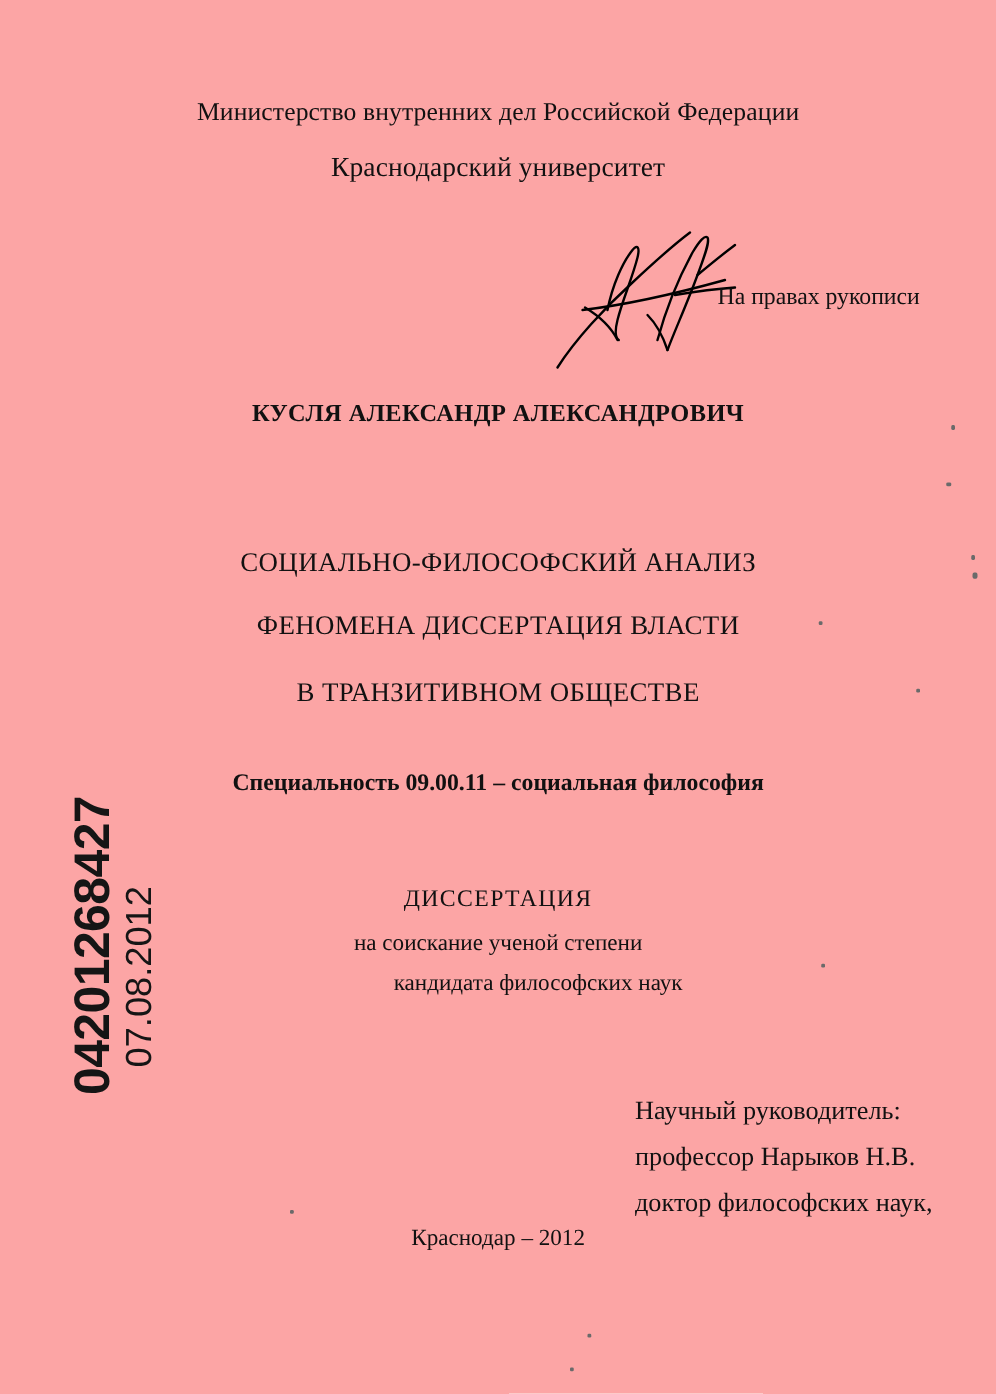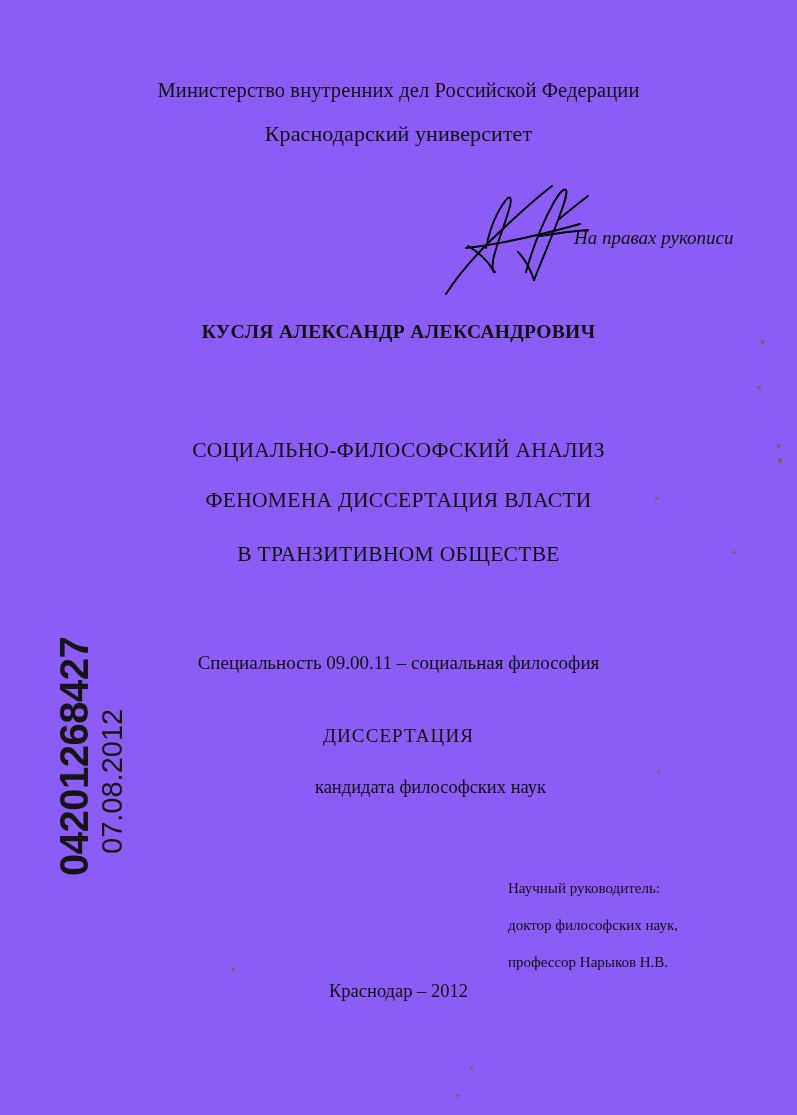--- a/index.html
+++ b/index.html
@@ -11,21 +11,21 @@
   body {
     font-family: "Liberation Serif", "DejaVu Serif", serif;
     color: #111111;
   }
 
   .page {
     position: relative;
     width: 797px;
     height: 1115px;
     margin: 0 auto;
-    background: #8b5cf6;
+    background: #fca5a5;
     overflow: hidden;
   }
 
   
   .abs {
     position: absolute;
     white-space: nowrap;
     line-height: 1;
   }
   .center-line {
@@ -47,21 +47,20 @@
     top: 123px;
     font-size: 22px;
     letter-spacing: 0.1px;
   }
 
   
   .manuscript-note {
     left: 574px;
     top: 228px;
     font-size: 19px;
-    font-style: italic;
     font-family: "Liberation Serif", "DejaVu Serif", serif;
   }
 
   
   .signature {
     position: absolute;
     left: 440px;
     top: 176px;
     width: 150px;
     height: 122px;
@@ -81,47 +80,47 @@
     font-size: 21.5px;
     font-weight: normal;
     letter-spacing: 0.3px;
   }
   .title-1 { top: 440px; }
   .title-2 { top: 490px; }
   .title-3 { top: 544px; }
 
   
   .specialty {
-    top: 653px;
+    top: 617px;
     font-size: 19px;
+    font-weight: bold;
   }
 
   
   .diss-word {
     top: 710px;
     font-size: 19px;
     letter-spacing: 1.1px;
-    margin-top: 16px;
   }
   .diss-sub-1 {
     top: 746px;
     font-size: 18.5px;
   }
   .diss-sub-2 {
     top: 778px;
     font-size: 18.5px;
     margin-left: 32px;
   }
 
   
   .supervisor {
     position: absolute;
     left: 508px;
     top: 870px;
-    font-size: 15px;
+    font-size: 21px;
     line-height: 37px;
     white-space: nowrap;
   }
   .supervisor div { white-space: nowrap; }
 
   
   .footer-city {
     top: 982px;
     font-size: 18.5px;
   }
@@ -205,27 +204,28 @@
   <div class="center-line title-line title-1">СОЦИАЛЬНО-ФИЛОСОФСКИЙ АНАЛИЗ</div>
 
   <div class="center-line title-line title-2">ФЕНОМЕНА ДИССЕРТАЦИЯ ВЛАСТИ</div>
 
   <div class="center-line title-line title-3">В ТРАНЗИТИВНОМ ОБЩЕСТВЕ</div>
 
   <div class="center-line specialty">Специальность 09.00.11 – социальная философия</div>
 
   <div class="center-line diss-word">ДИССЕРТАЦИЯ</div>
 
+  <div class="center-line diss-sub-1">на соискание ученой степени</div>
 
   <div class="center-line diss-sub-2">кандидата философских наук</div>
 
   <div class="supervisor">
     <div>Научный руководитель:</div>
+    <div>профессор Нарыков Н.В.</div>
     <div>доктор философских наук,</div>
-    <div>профессор Нарыков Н.В.</div>
   </div>
 
   <div class="center-line footer-city">Краснодар – 2012</div>
 
   <div class="stamp">
     <div class="stamp-number">04201268427</div>
     <div class="stamp-date">07.08.2012</div>
   </div>
 
   <div class="speck" style="left:761px; top:340px; width:3px; height:4px;"></div>

